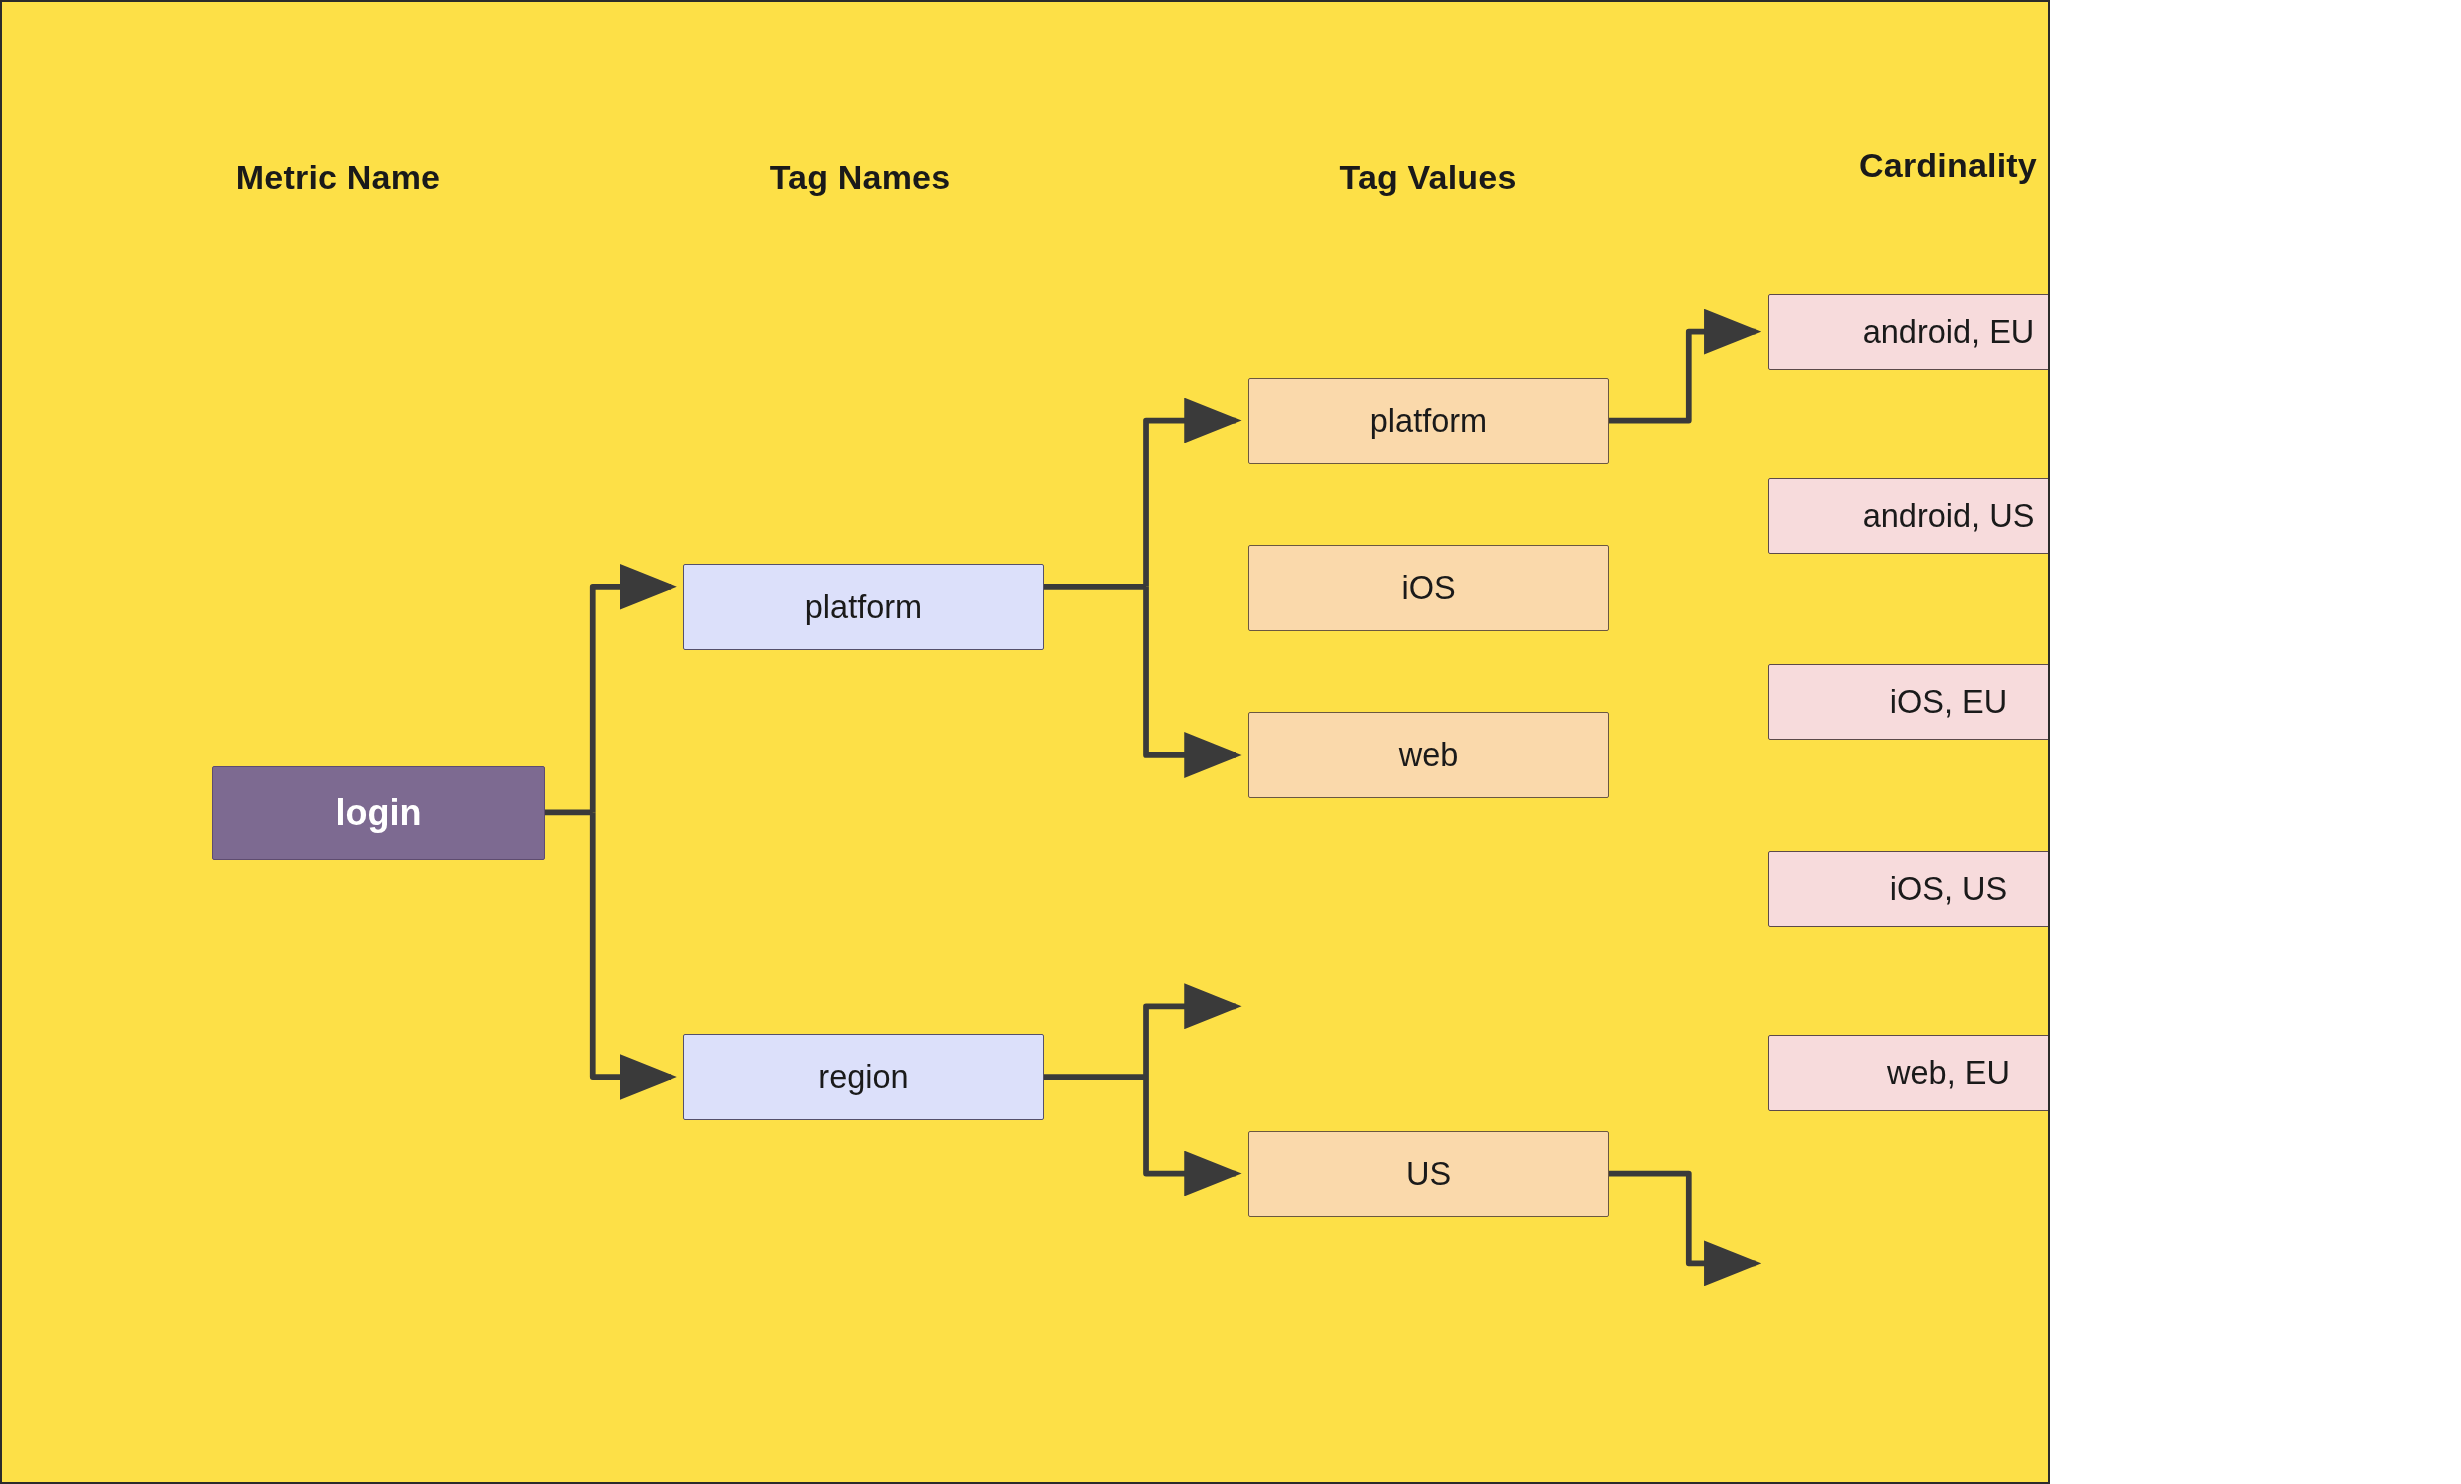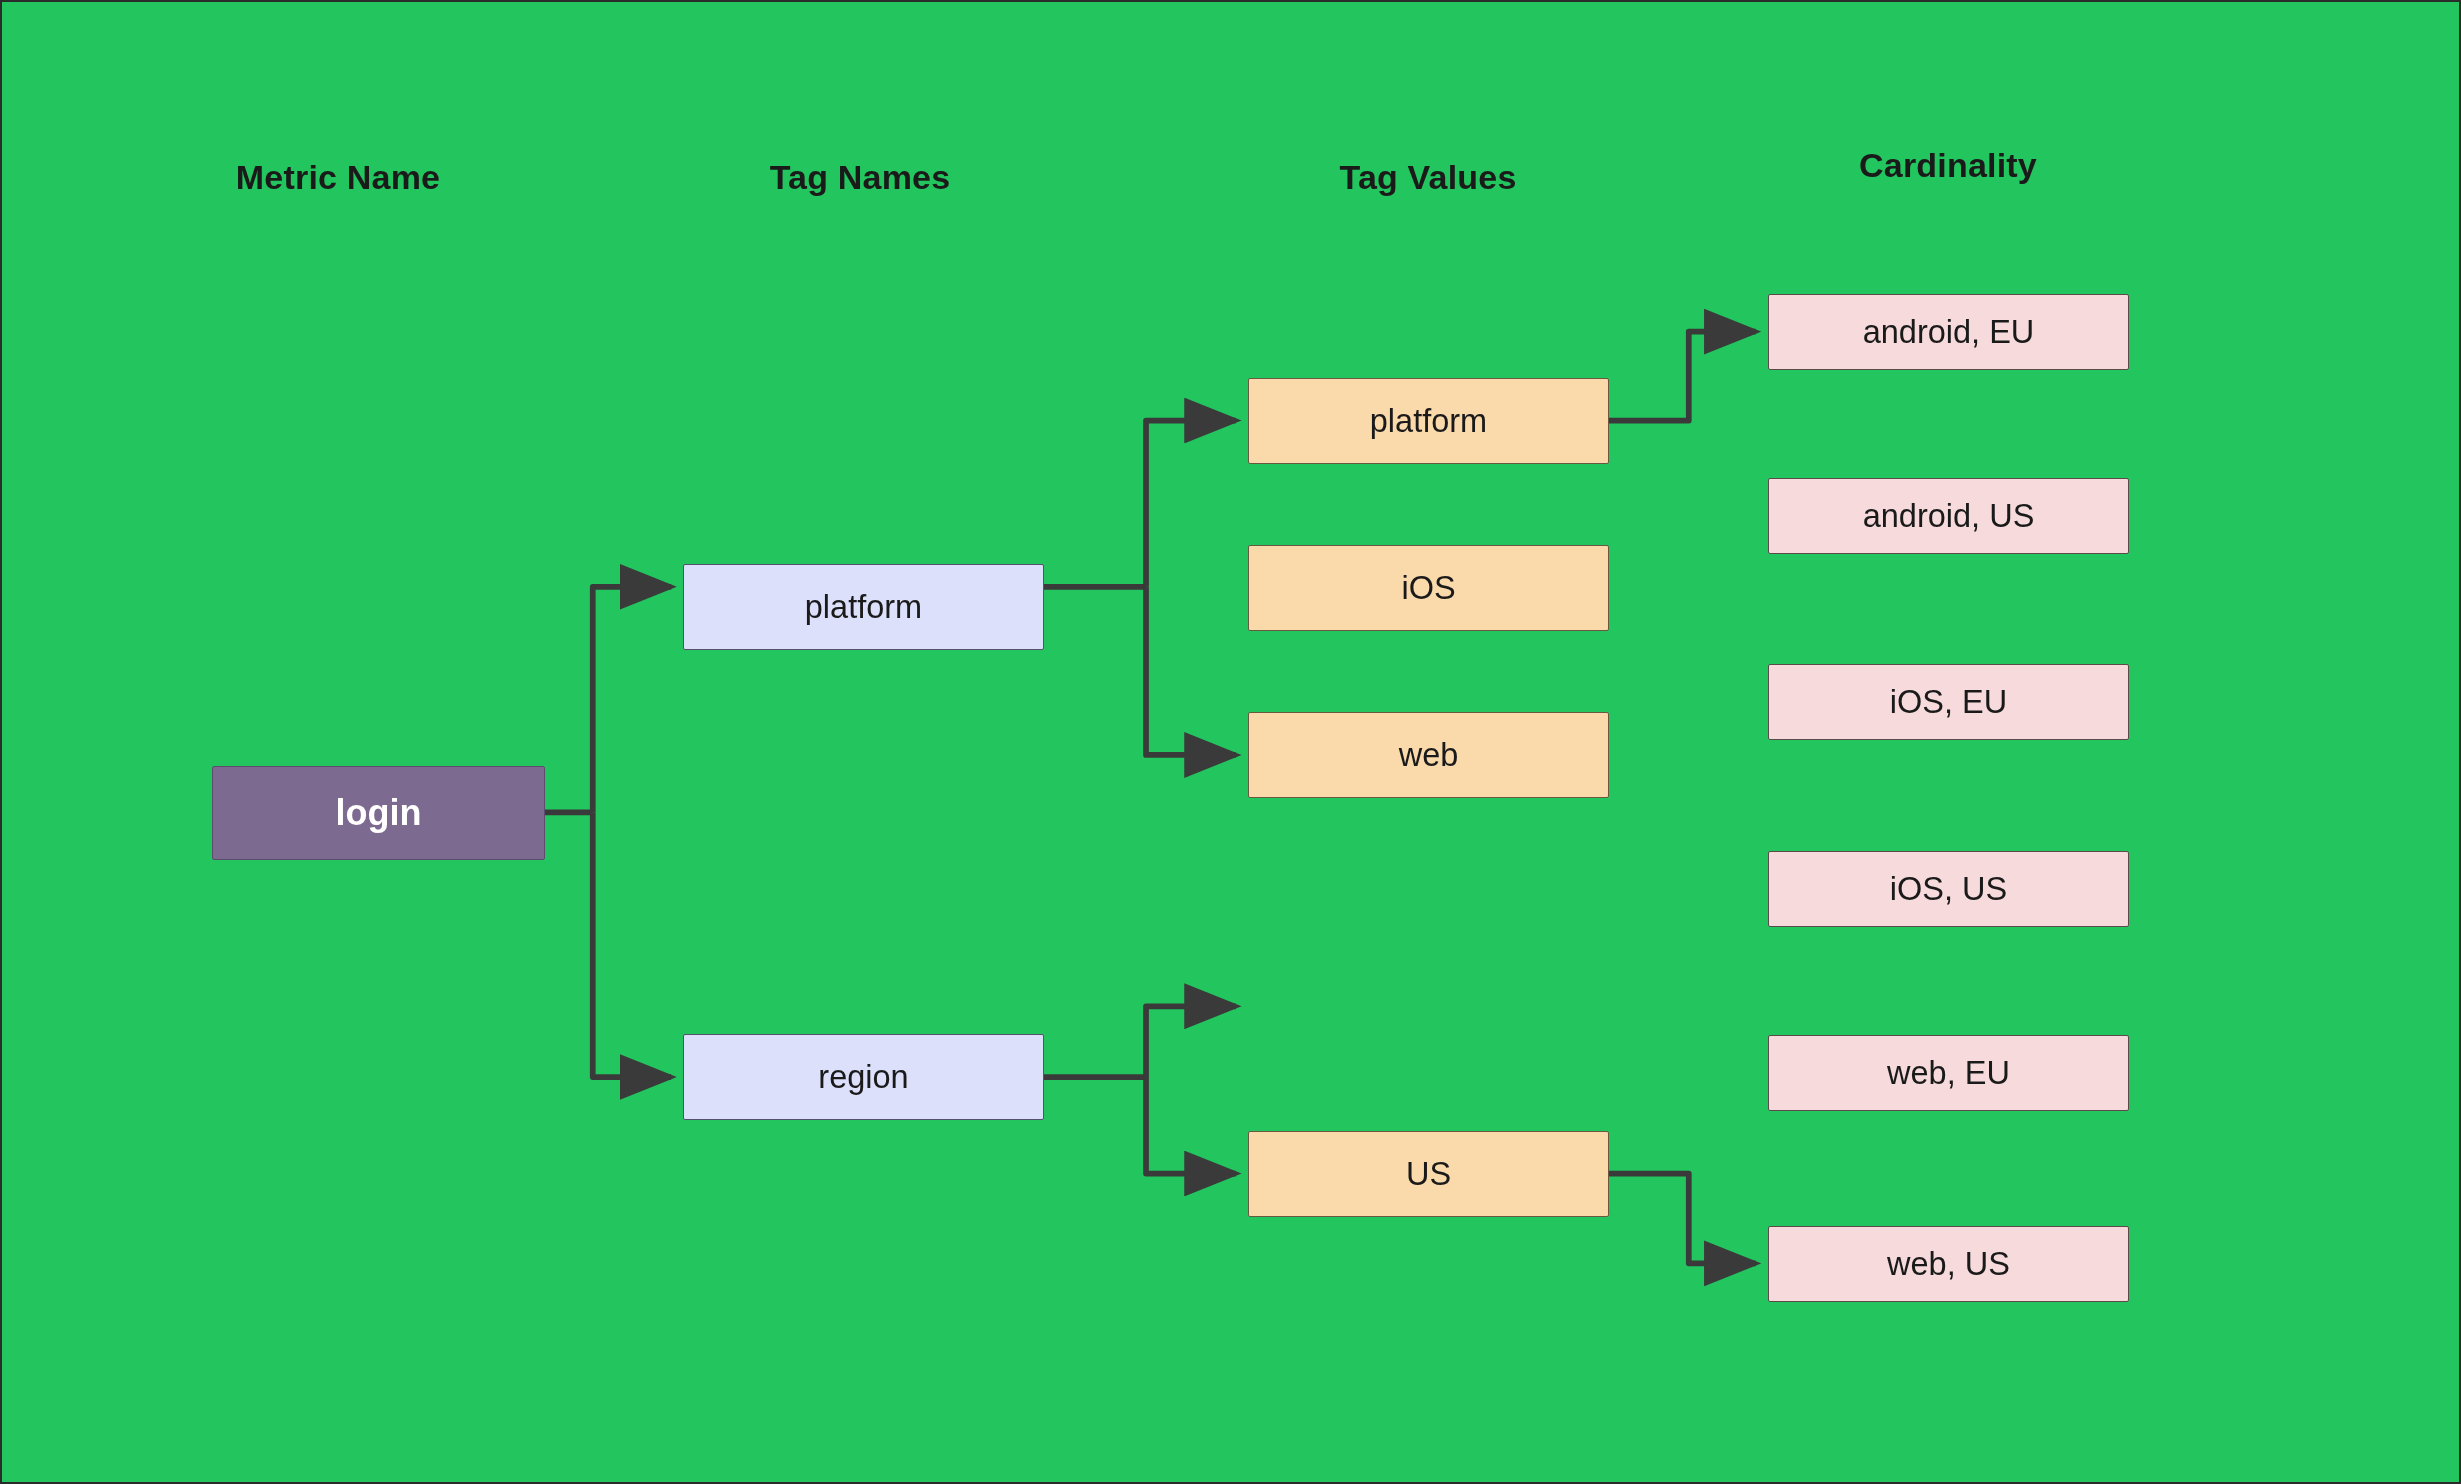--- a/index.html
+++ b/index.html
@@ -5,23 +5,23 @@
   html, body {
     margin: 0;
     padding: 0;
     background: #ffffff;
   }
   body {
     font-family: "Liberation Sans", sans-serif;
   }
   #canvas {
     position: relative;
-    width: 2461px;
+    width: 2050px;
     height: 1484px;
-    background: #22c55e;
+    background: #fde047;
     border: 2.9px solid #2b2b2b;
     box-sizing: border-box;
     overflow: hidden;
     padding-left: 16px;
   }
   #edges {
     position: absolute;
     left: 0;
     top: 0;
     width: 2461px;
@@ -115,16 +115,15 @@
   <div class="node tagvalue" style="left:1246px; top:376px; width:361px; height:86px;">platform</div>
   <div class="node tagvalue" style="left:1246px; top:543px; width:361px; height:86px;">iOS</div>
   <div class="node tagvalue" style="left:1246px; top:710px; width:361px; height:86px;">web</div>
   <div class="node tagvalue" style="left:1246px; top:1129px; width:361px; height:86px;">US</div>
 
   <div class="node cardinality" style="left:1766px; top:292px; width:361px; height:76px;">android, EU</div>
   <div class="node cardinality" style="left:1766px; top:476px; width:361px; height:76px;">android, US</div>
   <div class="node cardinality" style="left:1766px; top:662px; width:361px; height:76px;">iOS, EU</div>
   <div class="node cardinality" style="left:1766px; top:849px; width:361px; height:76px;">iOS, US</div>
   <div class="node cardinality" style="left:1766px; top:1033px; width:361px; height:76px;">web, EU</div>
-  <div class="node cardinality" style="left:1766px; top:1224px; width:361px; height:76px;">web, US</div>
 
 </div>
 
 
 </body></html>

